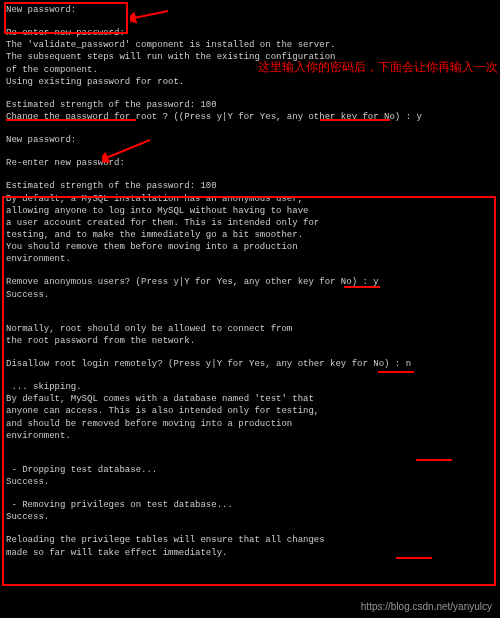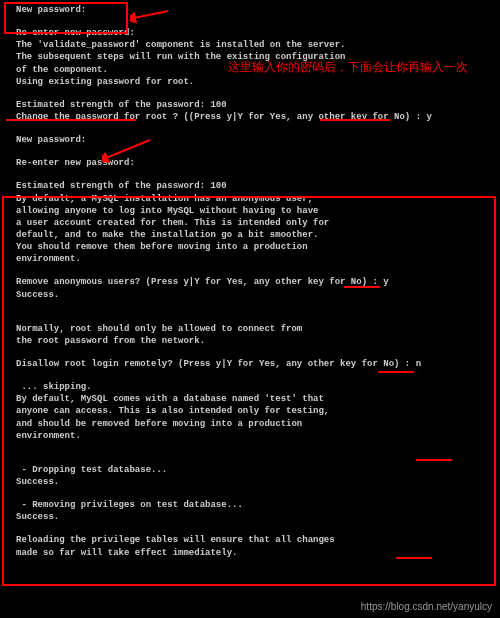--- a/index.html
+++ b/index.html
@@ -9,23 +9,22 @@
     background: #000;
     font-family: "Courier New", monospace;
     font-size: 9px;
     color: #ccc;
     position: relative;
     overflow: hidden;
   }
   .terminal {
     position: absolute;
     top: 0; left: 0; right: 0; bottom: 0;
-    padding: 4px 16px;
+    padding: 4px 6px;
     line-height: 1.35;
-    font-weight: bold;
   }
   .line { white-space: pre-wrap; }
   .top-box {
     border: 2px solid #ff0000;
     position: absolute;
     top: 2px; left: 4px;
     width: 124px; height: 32px;
     pointer-events: none;
   }
   .big-box {
@@ -49,20 +48,21 @@
   }
   .annotation {
     position: absolute;
     top: 60px; left: 228px;
     color: #ff0000;
     font-family: "Microsoft YaHei", sans-serif;
     font-size: 12px;
     line-height: 1.3;
     width: 270px;
     pointer-events: none;
+    text-align: right;
   }
   .underline {
     position: absolute;
     height: 2px;
     background: #ff0000;
     pointer-events: none;
   }
   .watermark {
     position: absolute;
     bottom: 6px; right: 8px;
@@ -89,21 +89,21 @@
   <div class="line">Change the password for root ? ((Press y|Y for Yes, any other key for No) : y</div>
   <div class="blank"></div>
   <div class="line">New password:</div>
   <div class="blank"></div>
   <div class="line">Re-enter new password:</div>
   <div class="blank"></div>
   <div class="line">Estimated strength of the password: 100</div>
   <div class="line">By default, a MySQL installation has an anonymous user,</div>
   <div class="line">allowing anyone to log into MySQL without having to have</div>
   <div class="line">a user account created for them. This is intended only for</div>
-  <div class="line">default, and to make the installation go a bit smoother.</div>
+  <div class="line">testing, and to make the immediately go a bit smoother.</div>
   <div class="line">You should remove them before moving into a production</div>
   <div class="line">environment.</div>
   <div class="blank"></div>
   <div class="line">Remove anonymous users? (Press y|Y for Yes, any other key for No) : y</div>
   <div class="line">Success.</div>
   <div class="blank"></div>
   <div class="blank"></div>
   <div class="line">Normally, root should only be allowed to connect from</div>
   <div class="line">the root password from the network.</div>
   <div class="blank"></div>

